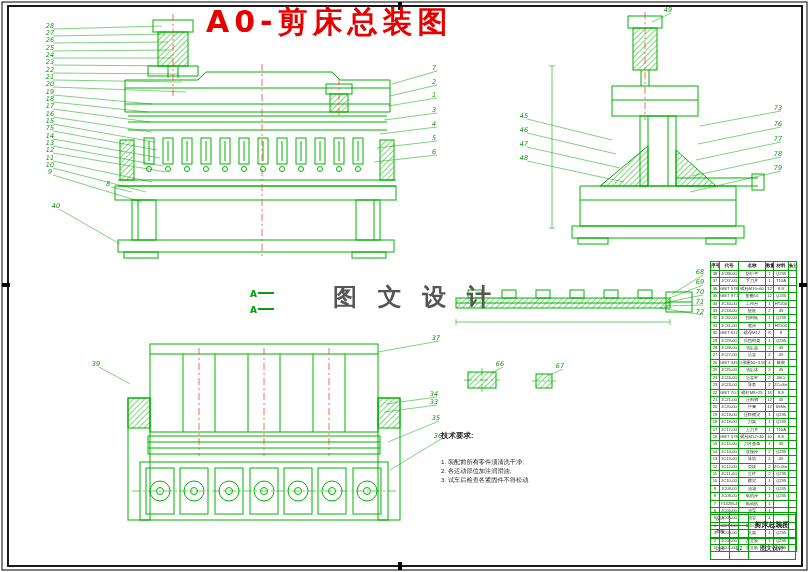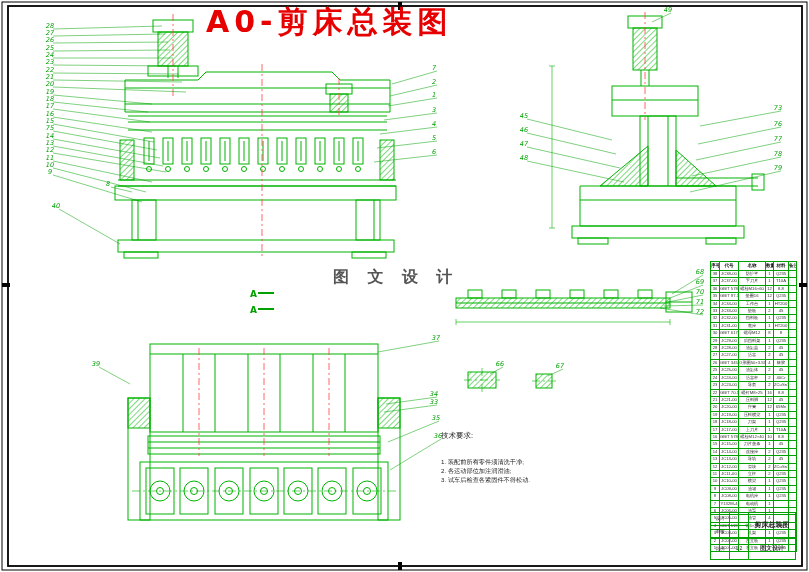--- a/index.html
+++ b/index.html
@@ -10,24 +10,24 @@
   .g-line{stroke:#00b300;fill:none;stroke-width:1;}
   .center-red{stroke:#ff4040;stroke-width:0.8;stroke-dasharray:7 3 2 3;fill:none;}
   .center-grn{stroke:#00b300;stroke-width:0.6;stroke-dasharray:8 3 2 3;fill:none;}
   .callout{font:italic 6.5px "DejaVu Sans",sans-serif;fill:#00a000;text-anchor:middle;}
   .leader{stroke:#00a000;stroke-width:0.5;}
   .sec-label{font:bold 9px "DejaVu Sans",sans-serif;fill:#00a000;}
   .dim{stroke:#00b300;stroke-width:0.6;}
 
   .main-title{position:absolute;left:206px;top:2px;font-size:30px;font-weight:bold;color:#e60000;
               letter-spacing:5px;white-space:nowrap;font-family:"DejaVu Sans",sans-serif;}
-  .watermark{position:absolute;left:333px;top:267px;font-size:16px;font-weight:bold;color:#555;
+  .watermark{position:absolute;left:333px;top:281px;font-size:24px;font-weight:bold;color:#555;
              letter-spacing:7px;white-space:nowrap;}
   .technotes{position:absolute;left:441px;top:431px;width:140px;color:#222;}
-  .tn-head{font-size:7.5px;font-weight:normal;margin-bottom:16px;}
+  .tn-head{font-size:7.5px;font-weight:bold;margin-bottom:16px;}
   .technotes .tn-line{font-size:6.2px;line-height:9px;}
 
   .bom{position:absolute;left:710px;top:261px;width:86px;}
   .bom table{border-collapse:collapse;width:86px;table-layout:fixed;}
   .bom th{border:0.5px solid #00a000;font-size:4.6px;height:8px;line-height:8px;padding:0;
           text-align:center;color:#222;font-weight:bold;overflow:hidden;white-space:nowrap;}
   .bom td{border:0.5px solid #00a000;font-size:4.2px;height:6.4px;line-height:6.4px;padding:0;
           text-align:center;color:#333;overflow:hidden;white-space:nowrap;}
 
   .titleblock{position:absolute;left:710px;top:512px;width:86px;height:48px;}

